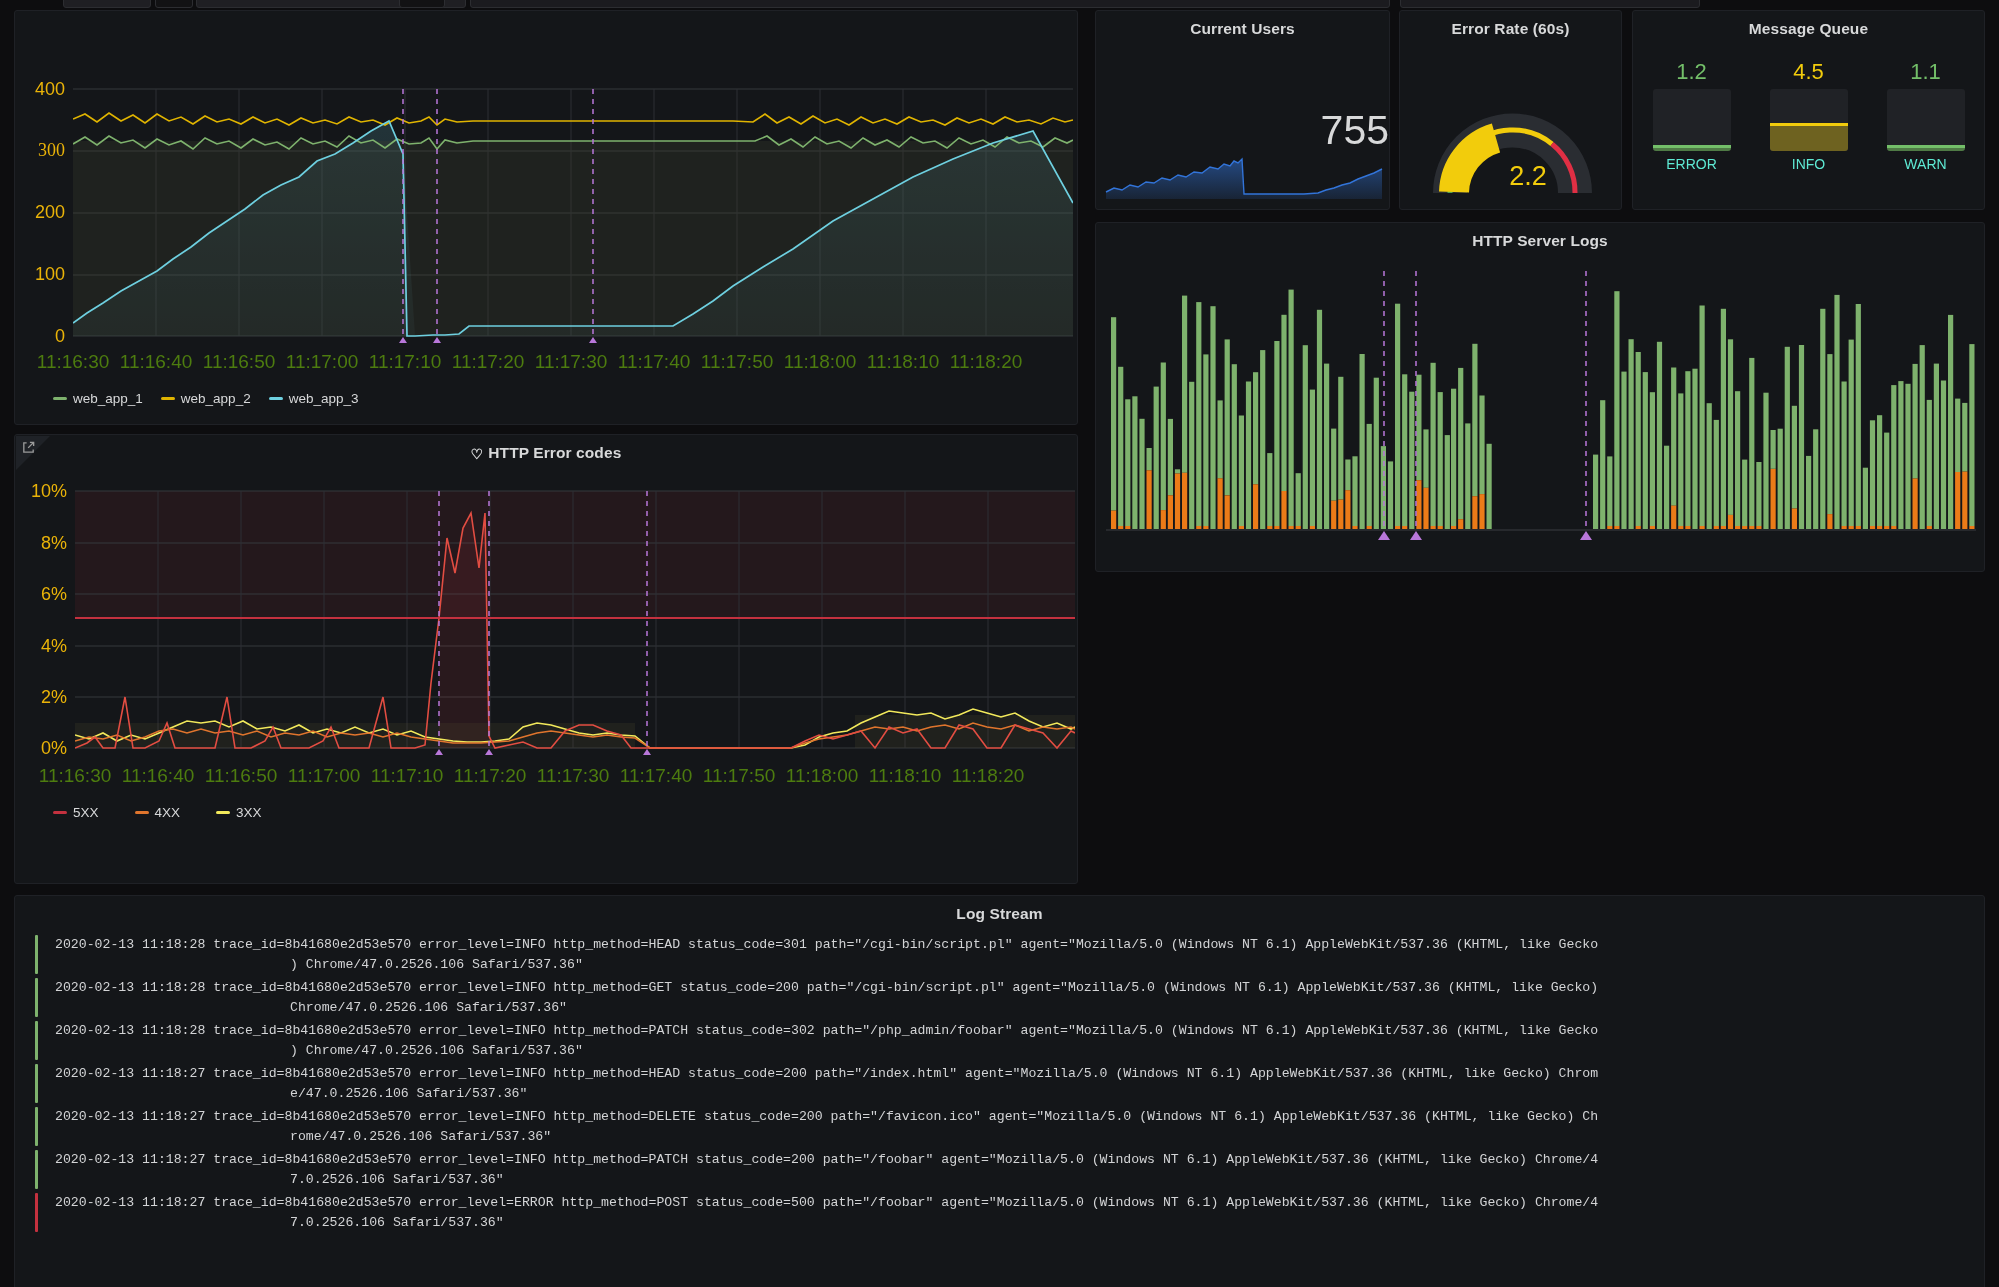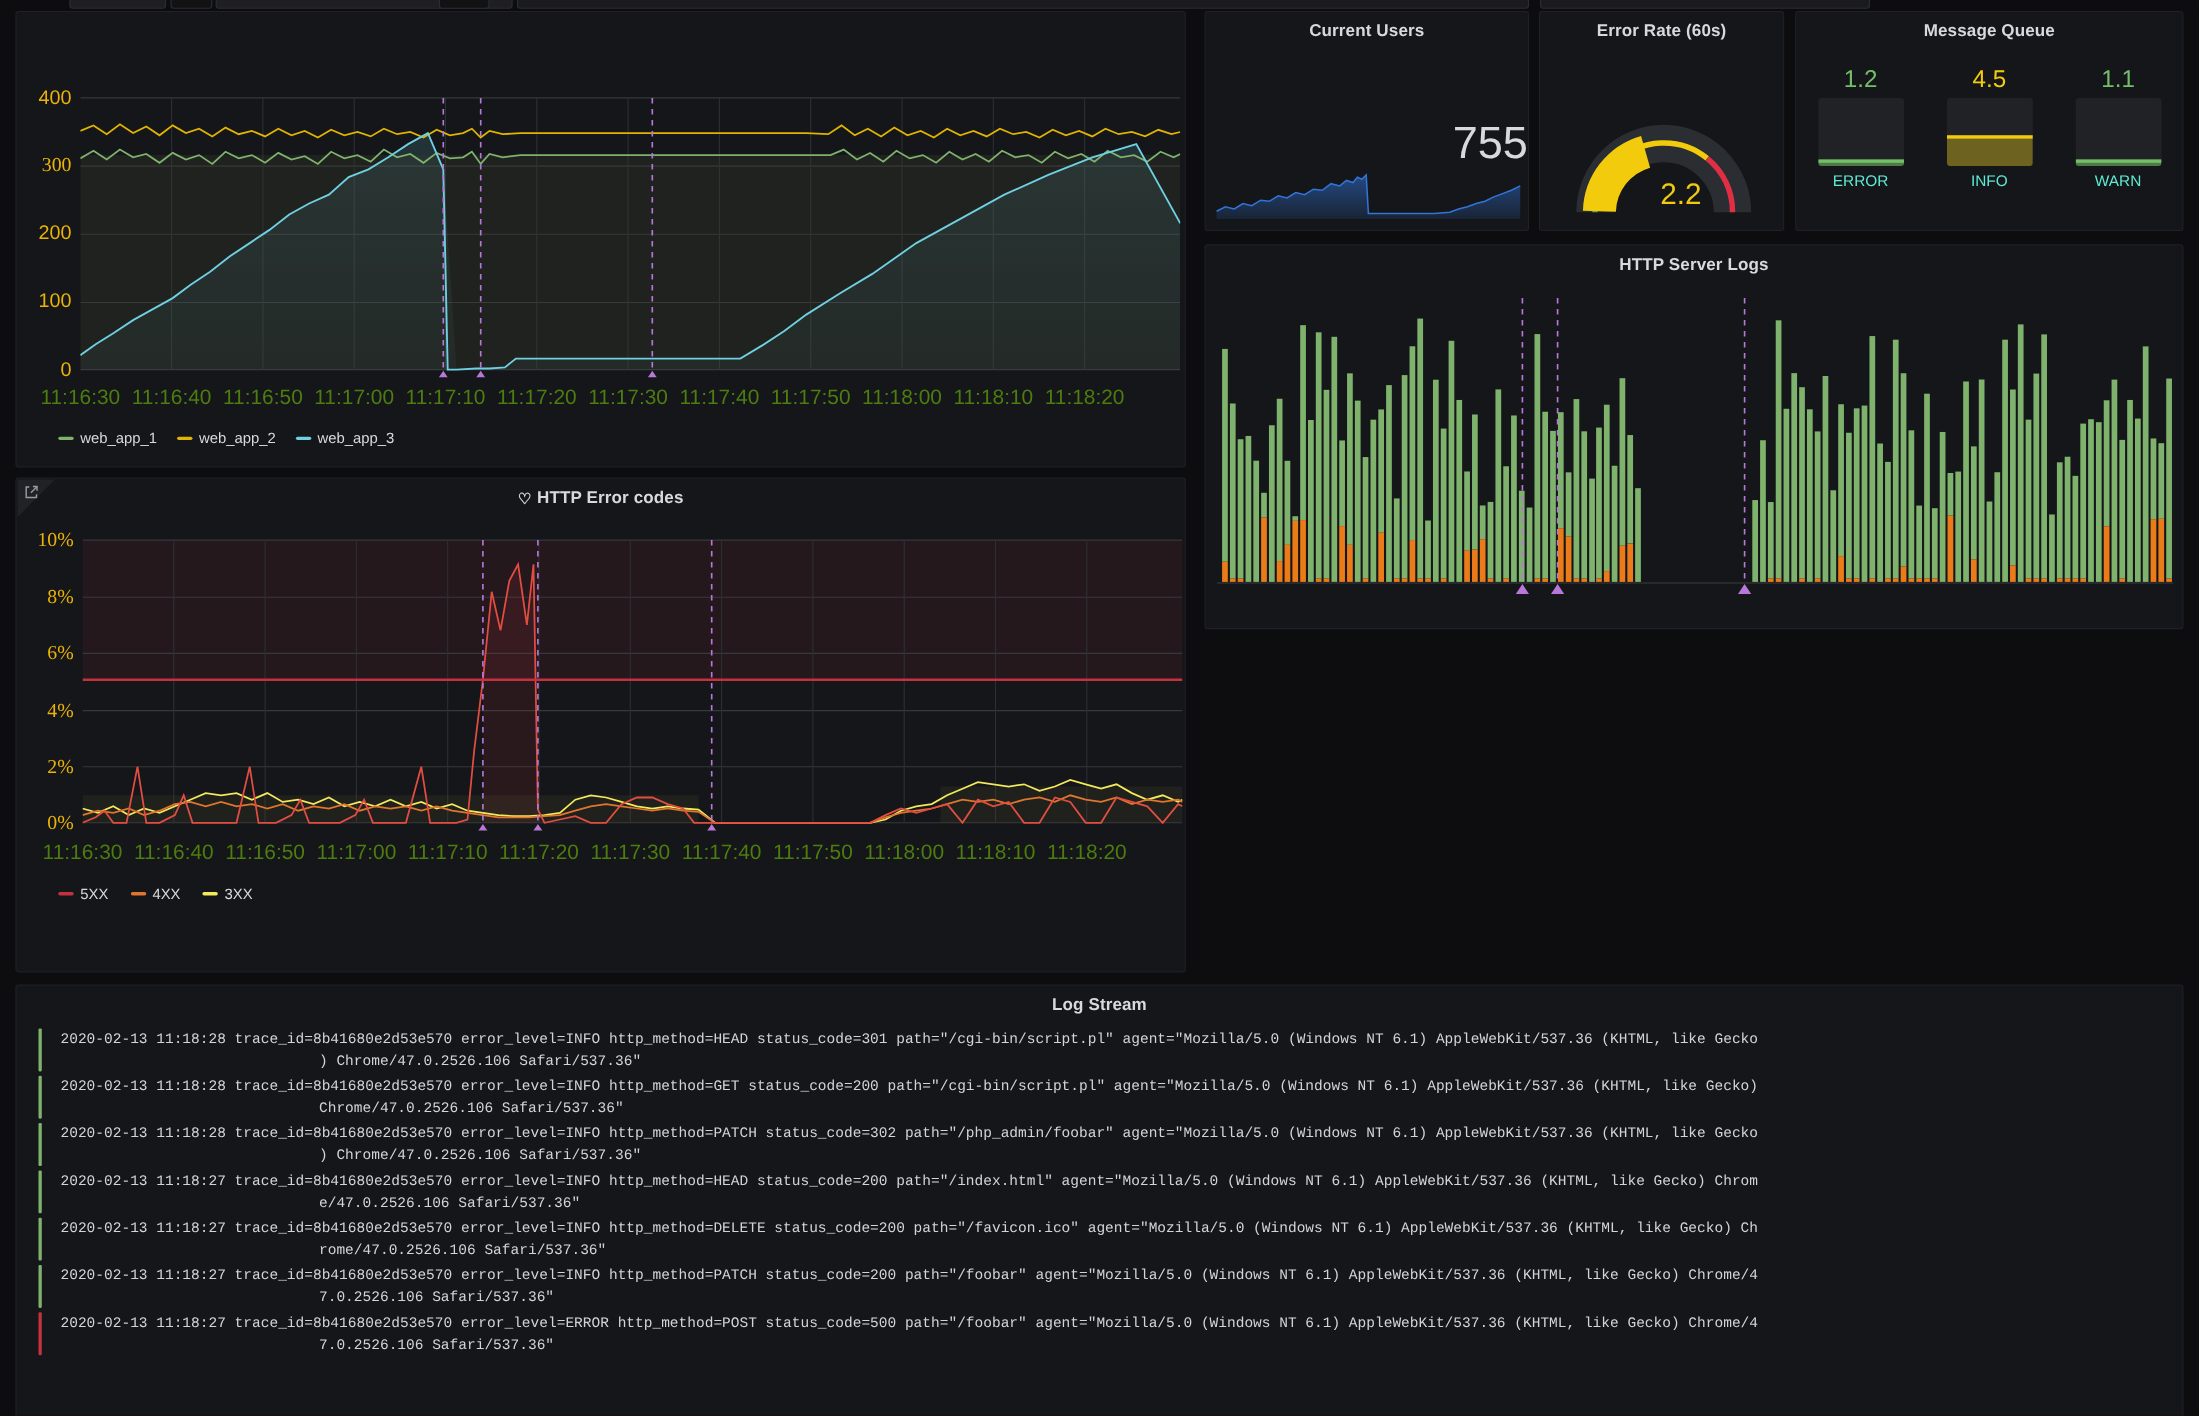--- a/index.html
+++ b/index.html
@@ -224,21 +224,21 @@
       <svg width="15" height="15" viewBox="0 0 16 16" fill="none" stroke="#9b9b9b" stroke-width="1.4">
         <path d="M6 3H3v10h10V10"></path>
           <path d="M9.5 2.5H13.5V6.5"></path>
           <path d="M13.3 2.7L7.6 8.4"></path>
       </svg>
     </div>
     <div class="panel-title">
       <span class="heart">♡</span><span>HTTP Error codes</span>
     </div>
 
-    <div class="ylabels" style="left:0; top:0; width:52px; height:100%;font-family:Liberation Serif, serif;">
+    <div class="ylabels" style="left:0; top:0; width:52px; height:100%;">
       <div style="top:56px;">10%</div>
       <div style="top:108px;">8%</div>
       <div style="top:159px;">6%</div>
       <div style="top:211px;">4%</div>
       <div style="top:262px;">2%</div>
       <div style="top:313px;">0%</div>
     </div>
 
     <svg style="position:absolute; left:60px; top:48px;" width="1000" height="272" viewBox="0 0 1000 272" preserveAspectRatio="none">
 
@@ -312,21 +312,21 @@
       <div style="left:332px;">11:17:10</div>
       <div style="left:415px;">11:17:20</div>
       <div style="left:498px;">11:17:30</div>
       <div style="left:581px;">11:17:40</div>
       <div style="left:664px;">11:17:50</div>
       <div style="left:747px;">11:18:00</div>
       <div style="left:830px;">11:18:10</div>
       <div style="left:913px;">11:18:20</div>
     </div>
 
-    <div class="legend" style="left:38px; top:370px; gap:20px;">
+    <div class="legend" style="left:38px; top:370px; gap:36px;">
       <div class="legend-item">
         <span class="legend-swatch" style="background:#c4313f;"></span>
         <span class="legend-label">5XX</span>
       </div>
       <div class="legend-item">
         <span class="legend-swatch" style="background:#e0752d;"></span>
         <span class="legend-label">4XX</span>
       </div>
       <div class="legend-item">
         <span class="legend-swatch" style="background:#f2e95b;"></span>

